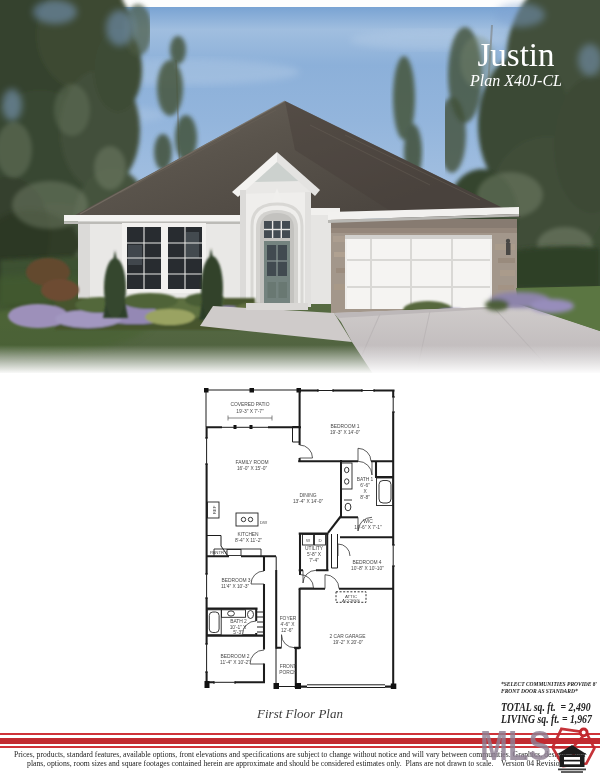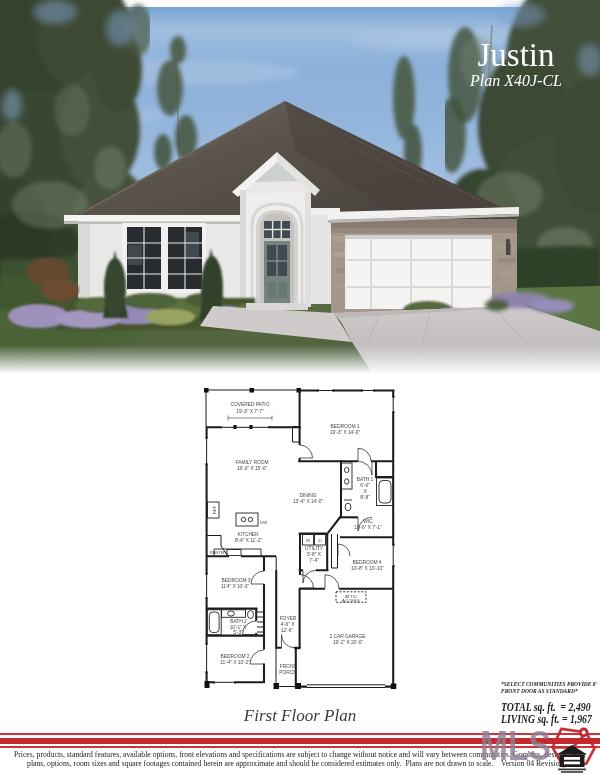--- a/index.html
+++ b/index.html
@@ -486,21 +486,21 @@
         <text x="308" y="541.5">W</text>
         <text x="320" y="541.5">D</text>
         <text x="351" y="597.5">ATTIC</text>
         <text x="351" y="602">ACCESS</text>
         <text x="216" y="510" transform="rotate(-90 216 510)">REF</text>
       </g>
     </g>
   </svg>
 
   <div class="abs" style="left:150px;top:706px;width:300px;text-align:center;
-       font-family:'Liberation Serif',serif;font-style:italic;font-size:17px;color:#3b3b3b;">
+       font-family:'Liberation Serif',serif;font-style:italic;font-size:13px;color:#3b3b3b;">
     First Floor Plan</div>
 
   <div class="abs" style="left:501px;top:681px;width:130px;text-align:left;
        font-family:'Liberation Serif',serif;font-style:italic;font-weight:bold;color:#222;">
     <div style="font-size:5.5px;line-height:6.8px;letter-spacing:0;">*SELECT COMMUNITIES PROVIDE 8'<br>FRONT DOOR AS STANDARD*</div>
     <div style="font-size:12.5px;line-height:12.5px;margin-top:6px;transform:scaleX(0.78);transform-origin:0 0;">TOTAL sq. ft.&nbsp; = 2,490</div>
     <div style="font-size:12.5px;line-height:12.5px;margin-top:0px;transform:scaleX(0.78);transform-origin:0 0;">LIVING sq. ft. = 1,967</div>
   </div>
 
   <div class="abs" style="left:0;top:733px;width:600px;height:2px;background:#cf3339;"></div>

